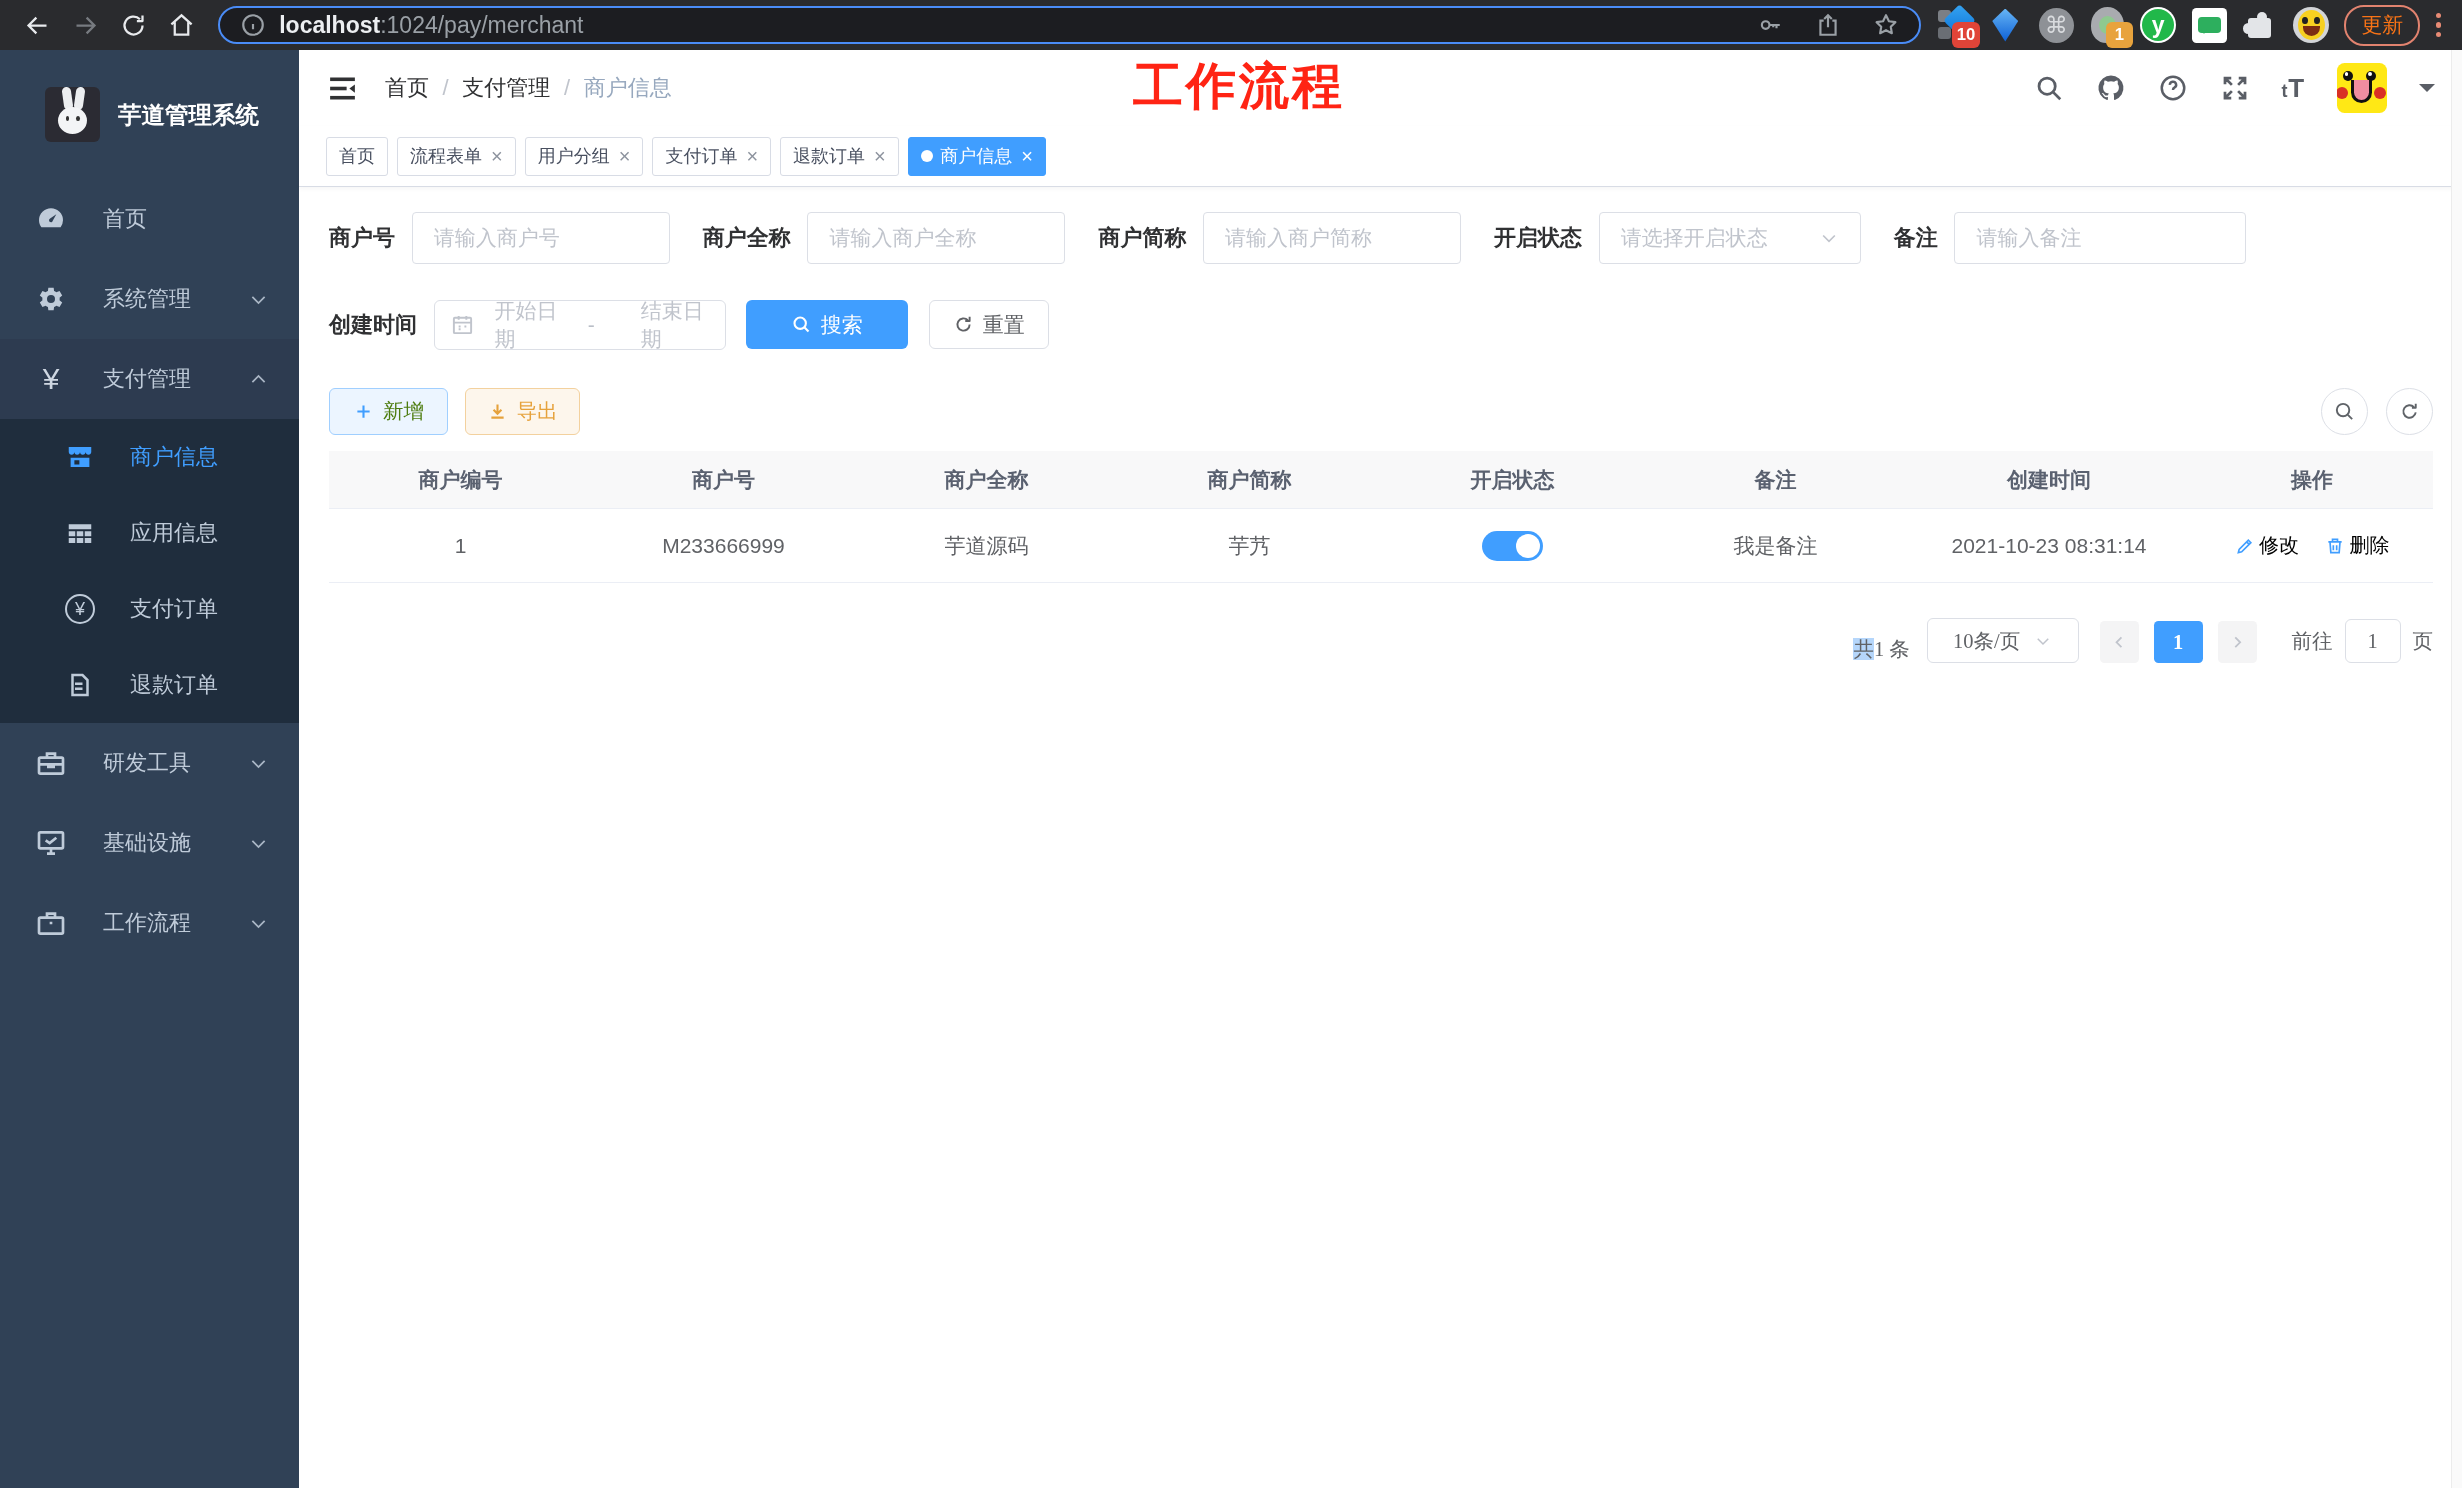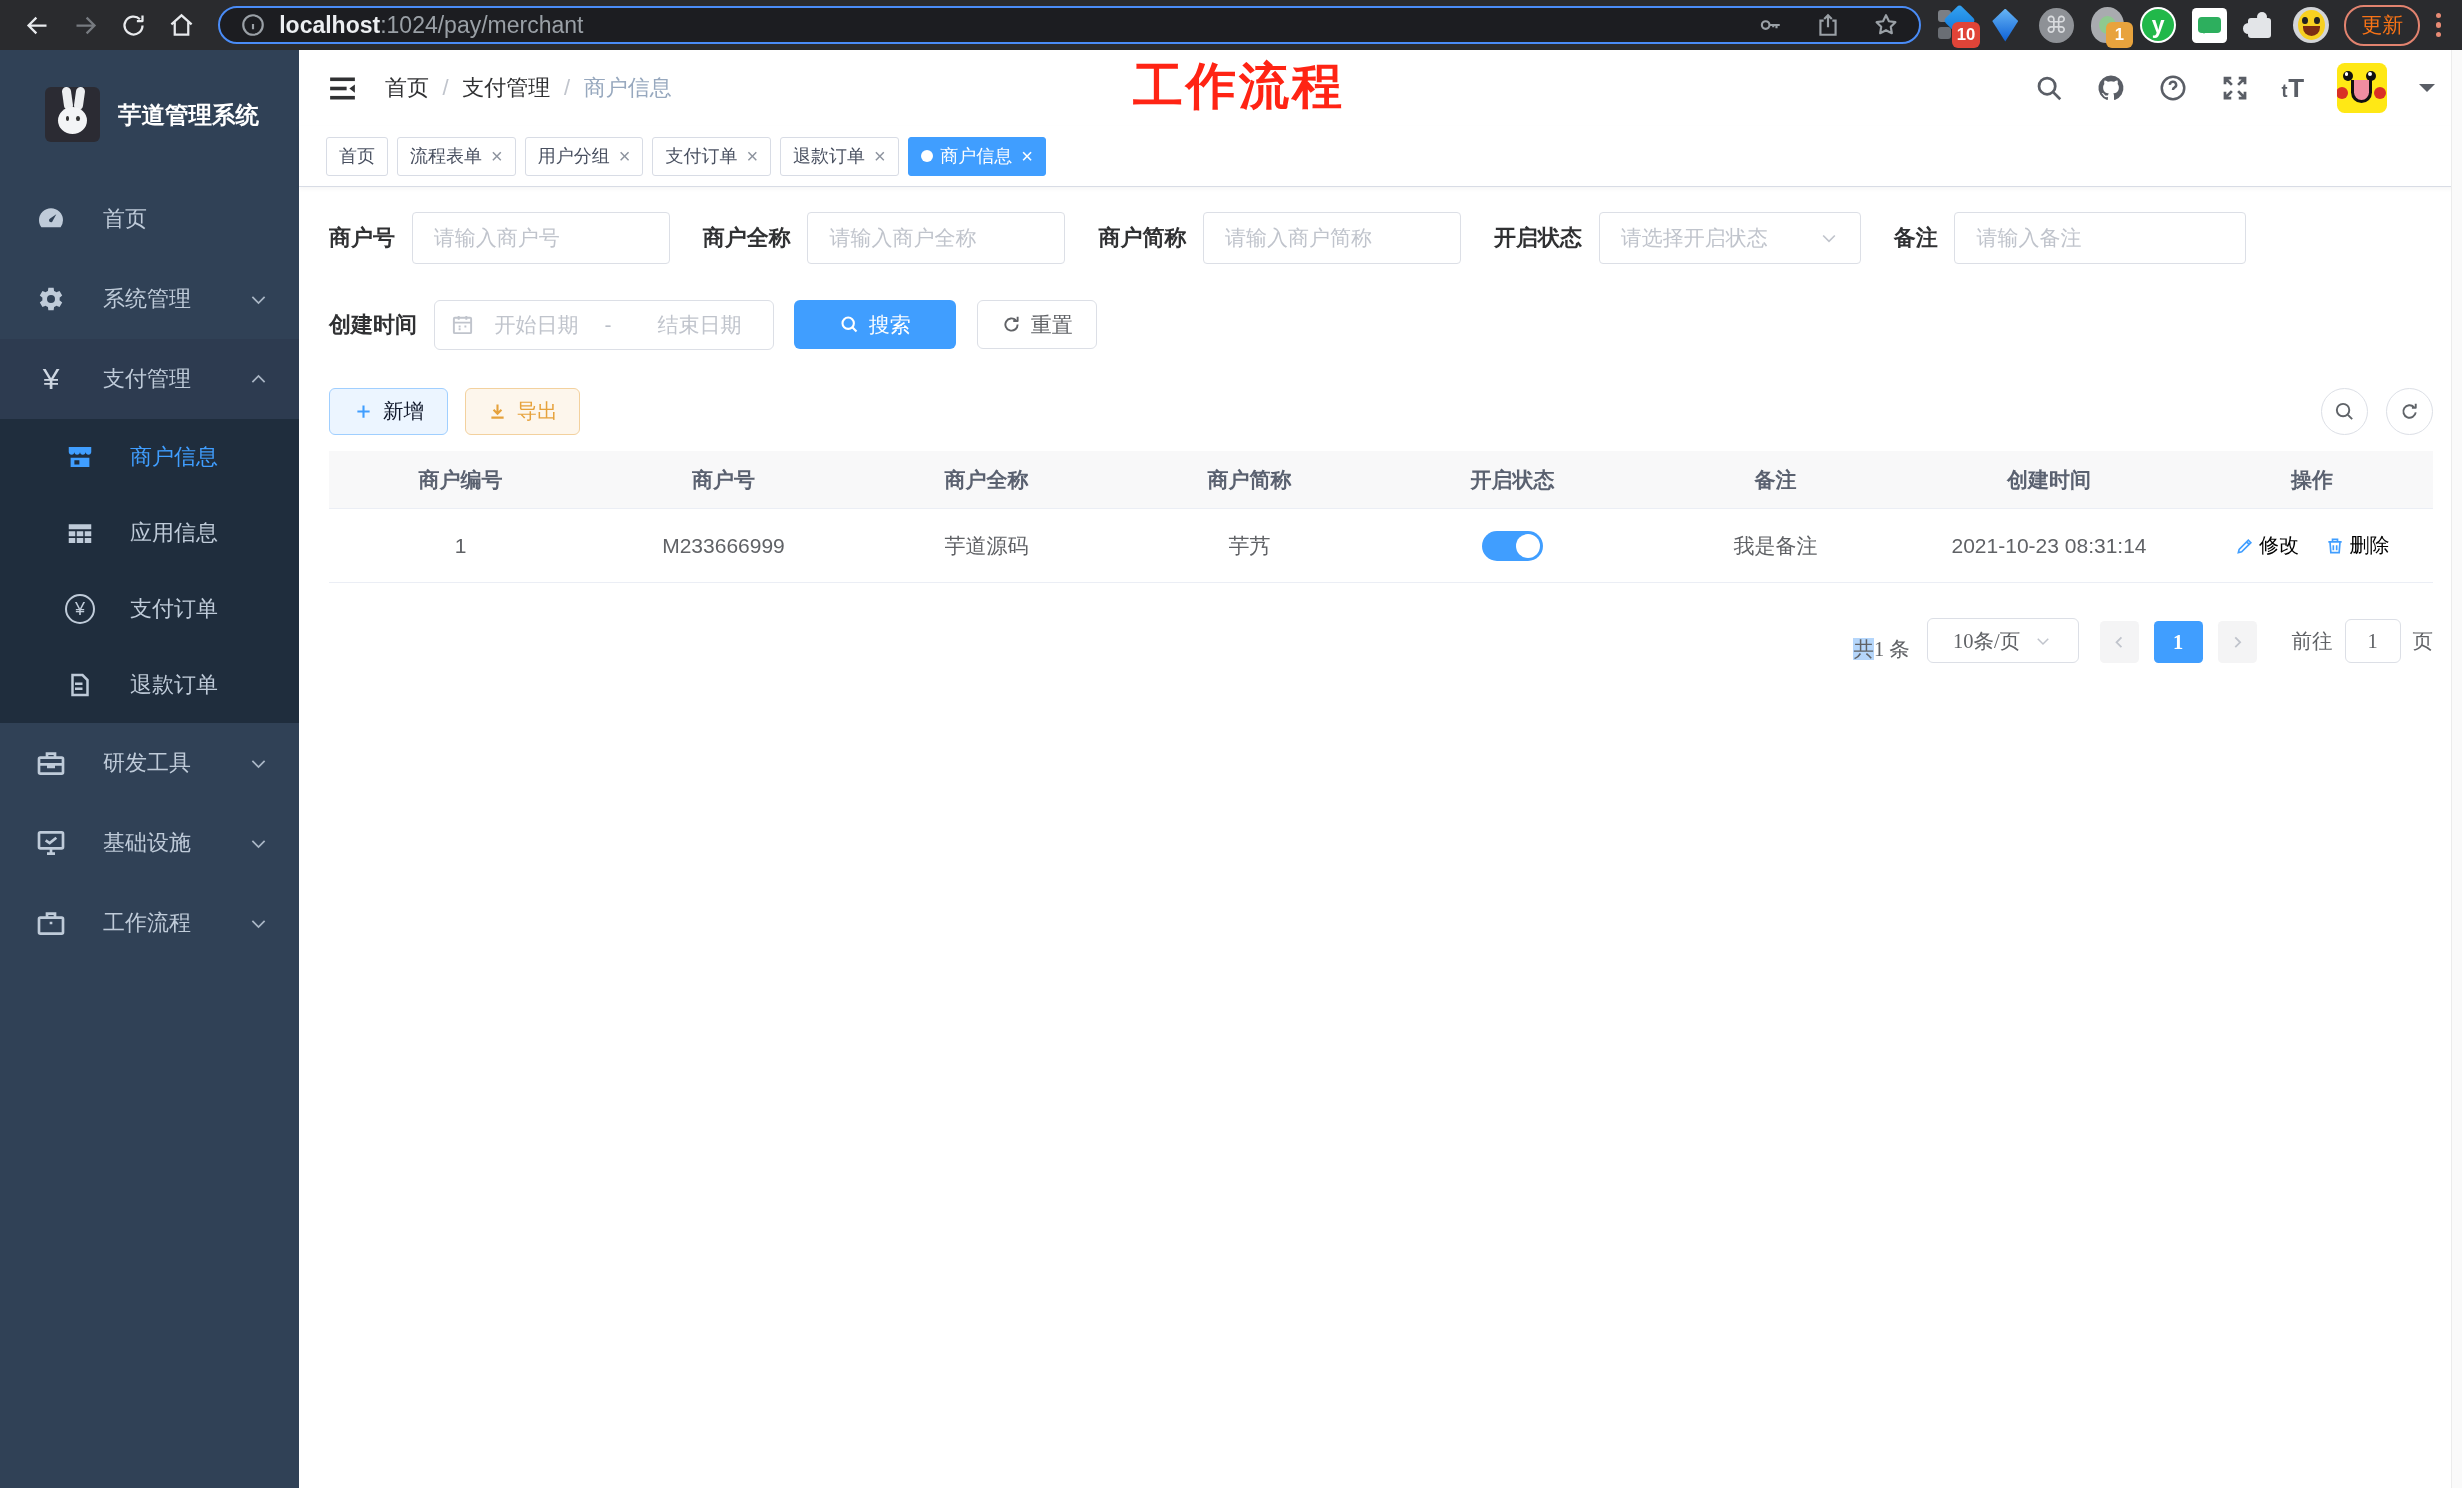--- a/index.html
+++ b/index.html
@@ -110,30 +110,30 @@
   .frow { display:flex; align-items:center; }
   .frow.r1 { margin-top:1.5px; }
   .fgroup { display:flex; align-items:center; margin-right:33px; }
   .flabel { font-size:22px; font-weight:700; color:#303133; margin-right:16.7px; white-space:nowrap; }
   .finput { height:52px; border:1.5px solid #dcdfe6; border-radius:4px; display:flex; align-items:center; padding:0 21px; background:#fff; }
   .finput .ph { color:#c0c4cc; font-size:21px; white-space:nowrap; overflow:hidden; }
   .w340 { width:258px; } .w345 { width:262px; } .w385 { width:292px; }
   .fselect { justify-content:space-between; cursor:pointer; }
   .fselect .car { width:20px; height:20px; color:#c0c4cc; flex:none; }
   .frow.r2 { margin-top:36px; }
-  .drange { width:340px; height:50px; border:1.5px solid #dcdfe6; border-radius:6px; display:flex; align-items:center; padding:0 16.7px; }
+  .drange { width:292px; height:50px; border:1.5px solid #dcdfe6; border-radius:6px; display:flex; align-items:center; padding:0 16.7px; }
   .drange .cal { width:23px; height:23px; color:#c0c4cc; flex:none; }
   .drange .ph { color:#c0c4cc; font-size:21px; margin-left:20px; }
   .drange .dash { color:#b9bec7; font-size:21px; margin:0 26px; }
   .btn { height:49px; border-radius:6px; display:inline-flex; align-items:center; justify-content:center; font-size:21px; cursor:pointer; border:1.5px solid transparent; }
   .btn svg { width:21px; height:21px; margin-right:9px; }
   .btn-primary { background:#409EFF; color:#fff; padding:0 44px; margin-left:20px; }
   .btn-plain { background:#fff; color:#606266; border-color:#dcdfe6; padding:0 23px; margin-left:21px; }
   .toolbar { margin-top:38px; display:flex; align-items:center; }
-  .btn-add { height:47px; background:#ecf5ff; border-color:#a0cfff; color:#0f172a; padding:0 23px; font-size:20.5px; }
+  .btn-add { height:47px; background:#ecf5ff; border-color:#a0cfff; color:#4d7c0f; padding:0 23px; font-size:20.5px; }
   .btn-export { height:47px; background:#fdf6ec; border-color:#f3d19e; color:#e6a23c; padding:0 21px; margin-left:16.7px; font-size:20.5px; }
   .tb-right { margin-left:auto; display:flex; gap:18px; }
   .circle-btn { width:47px; height:47px; border-radius:50%; border:1.5px solid #dcdfe6; background:#fff; display:flex; align-items:center; justify-content:center; color:#5f6368; cursor:pointer; }
   .circle-btn svg { width:23px; height:23px; }
 
   
   .table { margin-top:16.7px; width:100%; }
   .thead { display:flex; background:#f8f8f9; height:58px; align-items:center; border-bottom:1.5px solid #ebeef5; }
   .th { font-size:21px; font-weight:700; color:#5a6170; text-align:center; }
   .trow { display:flex; height:74px; align-items:center; border-bottom:1.5px solid #ebeef5; background:#fff; }

